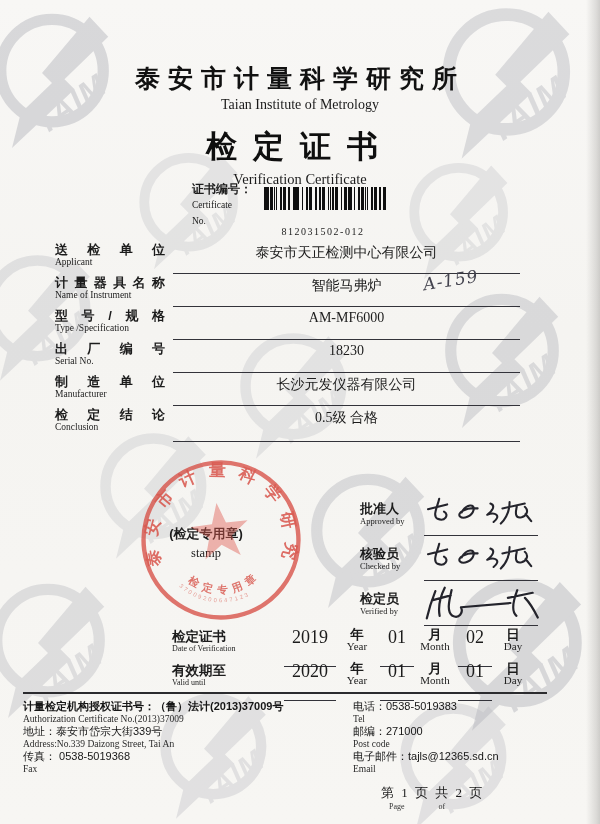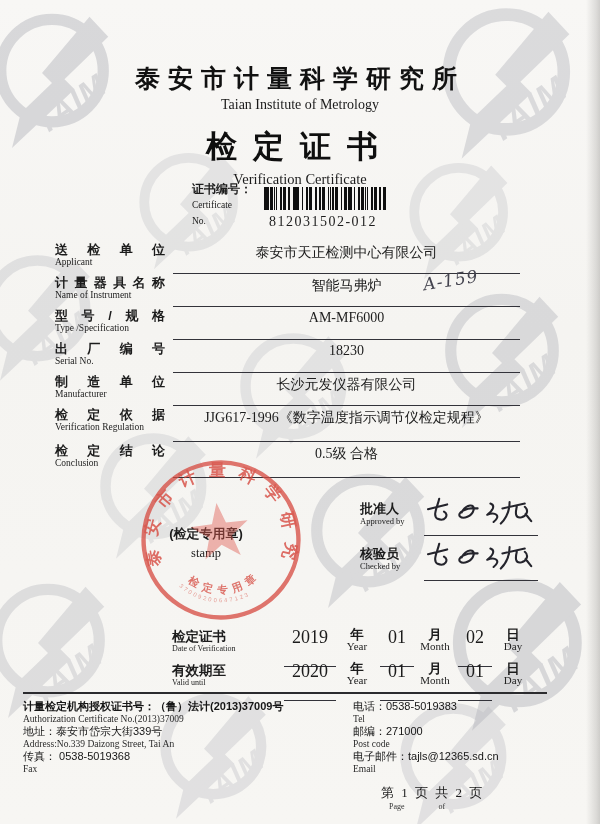--- a/index.html
+++ b/index.html
@@ -36,21 +36,21 @@
   .certno-en1{font-size:9.5px;margin-top:2px;}
   .certno-en2{font-size:9.5px;margin-top:6px;}
   .certno-right{margin-left:4px;width:118px;text-align:center;}
   .barcode{
     width:116px;height:23px;margin-top:6px;
     border-left:3px solid #101010;border-right:3px solid #101010;
     background-image:
       repeating-linear-gradient(90deg,#101010 0 2px,transparent 2px 3px,#101010 3px 6px,transparent 6px 9px,#101010 9px 10px,transparent 10px 13px),
       repeating-linear-gradient(90deg,#101010 0 1px,transparent 1px 7px);
   }
-  .cert-number{font-size:14px;letter-spacing:1.5px;margin-top:4px;}
+  .cert-number{font-size:10px;letter-spacing:1.5px;margin-top:16px;}
 
   
   .fields{position:absolute;top:241px;left:55px;width:465px;}
   .frow{display:flex;height:33px;position:relative;}
   .frow.tall{height:36px;}
   .flabels{width:118px;padding-top:1px;}
   .flabel-cn{font-family:"Liberation Sans","DejaVu Sans",sans-serif;font-weight:bold;font-size:13px;width:110px;text-align:justify;text-align-last:justify;line-height:15px;}
   .flabel-en{font-size:9.5px;line-height:11px;color:#222;}
   .fval{flex:1;border-bottom:1.5px solid #33333a;display:flex;align-items:flex-start;justify-content:center;font-size:14px;padding-top:3px;}
   .annotation{position:absolute;right:42px;top:-4px;transform:rotate(-9deg);color:#44444f;
@@ -204,27 +204,20 @@
     </div>
 
     <div class="frow">
       <div class="flabels">
         <div class="flabel-cn">制造单位</div>
         <div class="flabel-en">Manufacturer</div>
       </div>
       <div class="fval">长沙元发仪器有限公司</div>
     </div>
 
-    <div class="frow tall">
-      <div class="flabels">
-        <div class="flabel-cn">检定依据</div>
-        <div class="flabel-en">Verification Regulation</div>
-      </div>
-      <div class="fval">JJG617-1996《数字温度指示调节仪检定规程》</div>
-    </div>
 
     <div class="frow tall">
       <div class="flabels">
         <div class="flabel-cn">检定结论</div>
         <div class="flabel-en">Conclusion</div>
       </div>
       <div class="fval">0.5级 合格</div>
     </div>
   </div>
 
@@ -271,20 +264,31 @@
         <div class="siglabel-cn">核验员</div>
         <div class="siglabel-en">Checked by</div>
       </div>
       <div class="sigline">
         <svg class="sig-ink" width="128" height="40" viewBox="0 0 160 48">
           <path d="M10,18 L34,12 M24,5 C22,15 15,26 22,30 C31,34 37,25 30,21 M52,22 C58,11 69,11 67,19 C65,27 54,31 50,27 C46,23 57,15 72,17 M88,11 C94,13 92,19 84,25 C94,21 102,26 92,34 M112,9 C112,19 108,29 101,36 M103,17 L131,11 M121,15 C119,23 119,30 127,28 C134,26 136,19 131,15 M132,24 L139,33" fill="none" stroke="#24242c" stroke-width="2.6" stroke-linecap="round" stroke-linejoin="round"></path>
         </svg>
       </div>
     </div>
 
+    <div class="sigrow">
+      <div class="siglabels">
+        <div class="siglabel-cn">检定员</div>
+        <div class="siglabel-en">Verified by</div>
+      </div>
+      <div class="sigline">
+        <svg class="sig-ink" width="128" height="42" viewBox="0 0 150 48">
+          <path d="M18,10 C14,20 10,33 8,42 M29,6 C24,16 21,28 23,39 M14,21 L36,15 M37,9 C34,22 31,34 38,39 C46,43 51,35 48,29 L106,24 M114,9 C109,22 107,34 113,39 M103,18 L132,12 M123,18 C129,24 134,33 138,41" fill="none" stroke="#24242c" stroke-width="2.6" stroke-linecap="round" stroke-linejoin="round"></path>
+        </svg>
+      </div>
+    </div>
   </div>
 
   <div class="dates">
 
     <div class="drow">
       <div class="dlabels">
         <div class="dlabel-cn">检定证书</div>
         <div class="dlabel-en">Date of Verification</div>
       </div>
       <div class="dval">2019</div>

